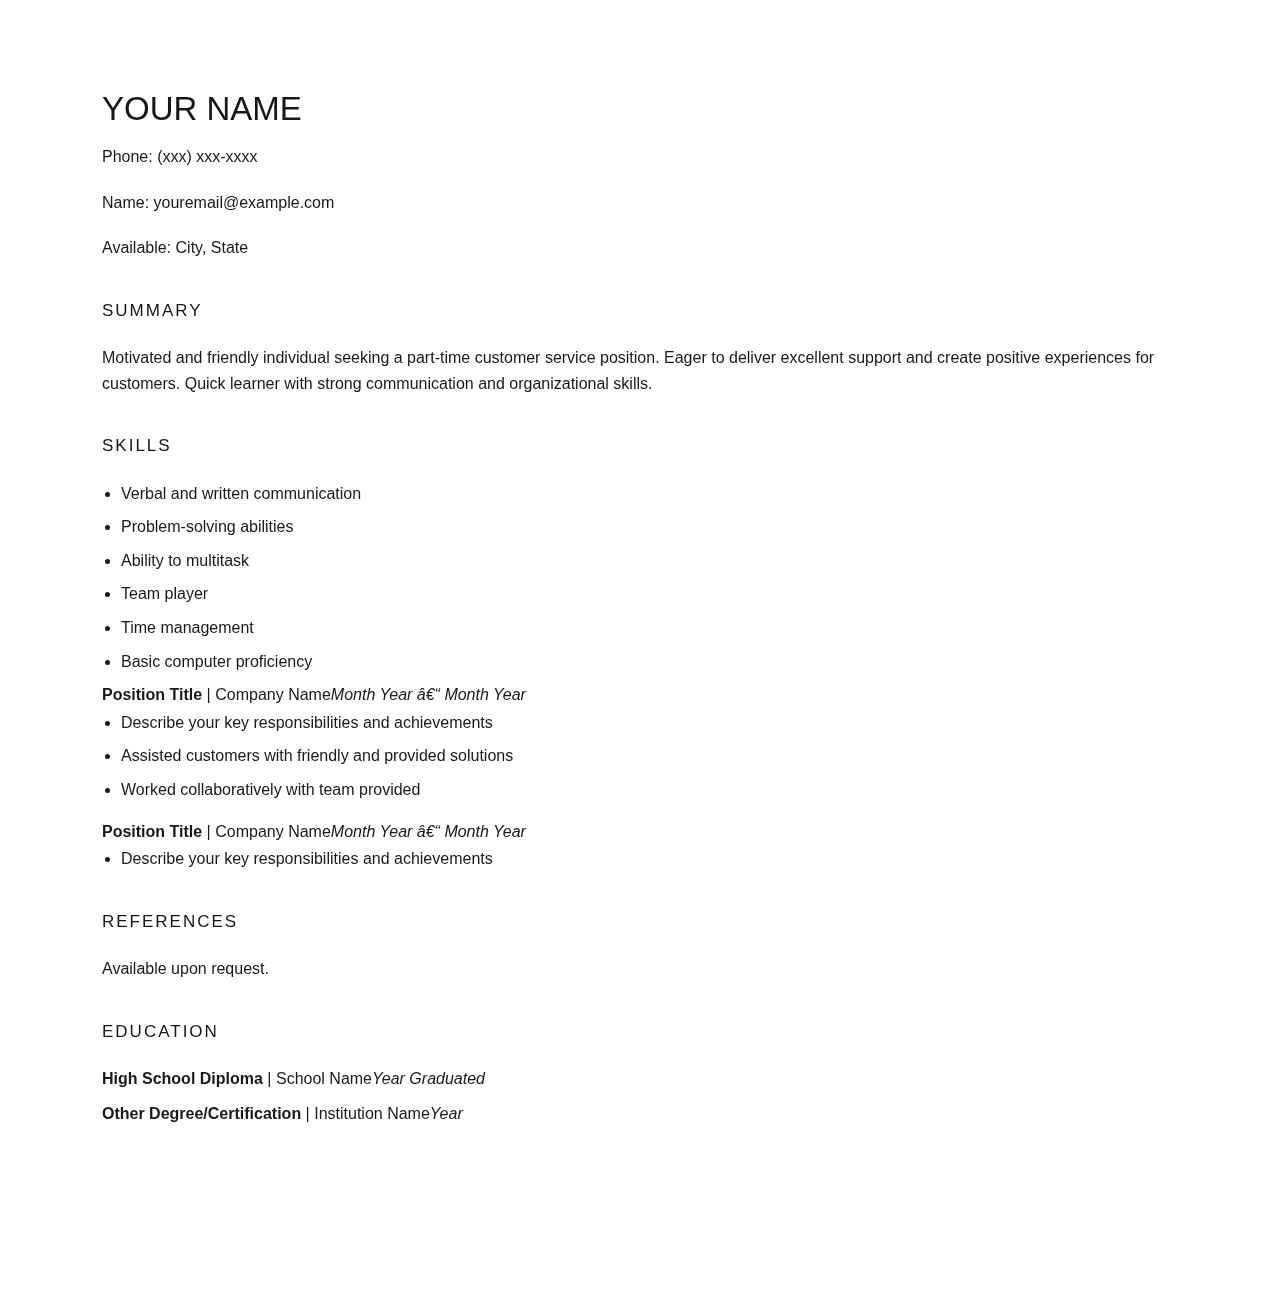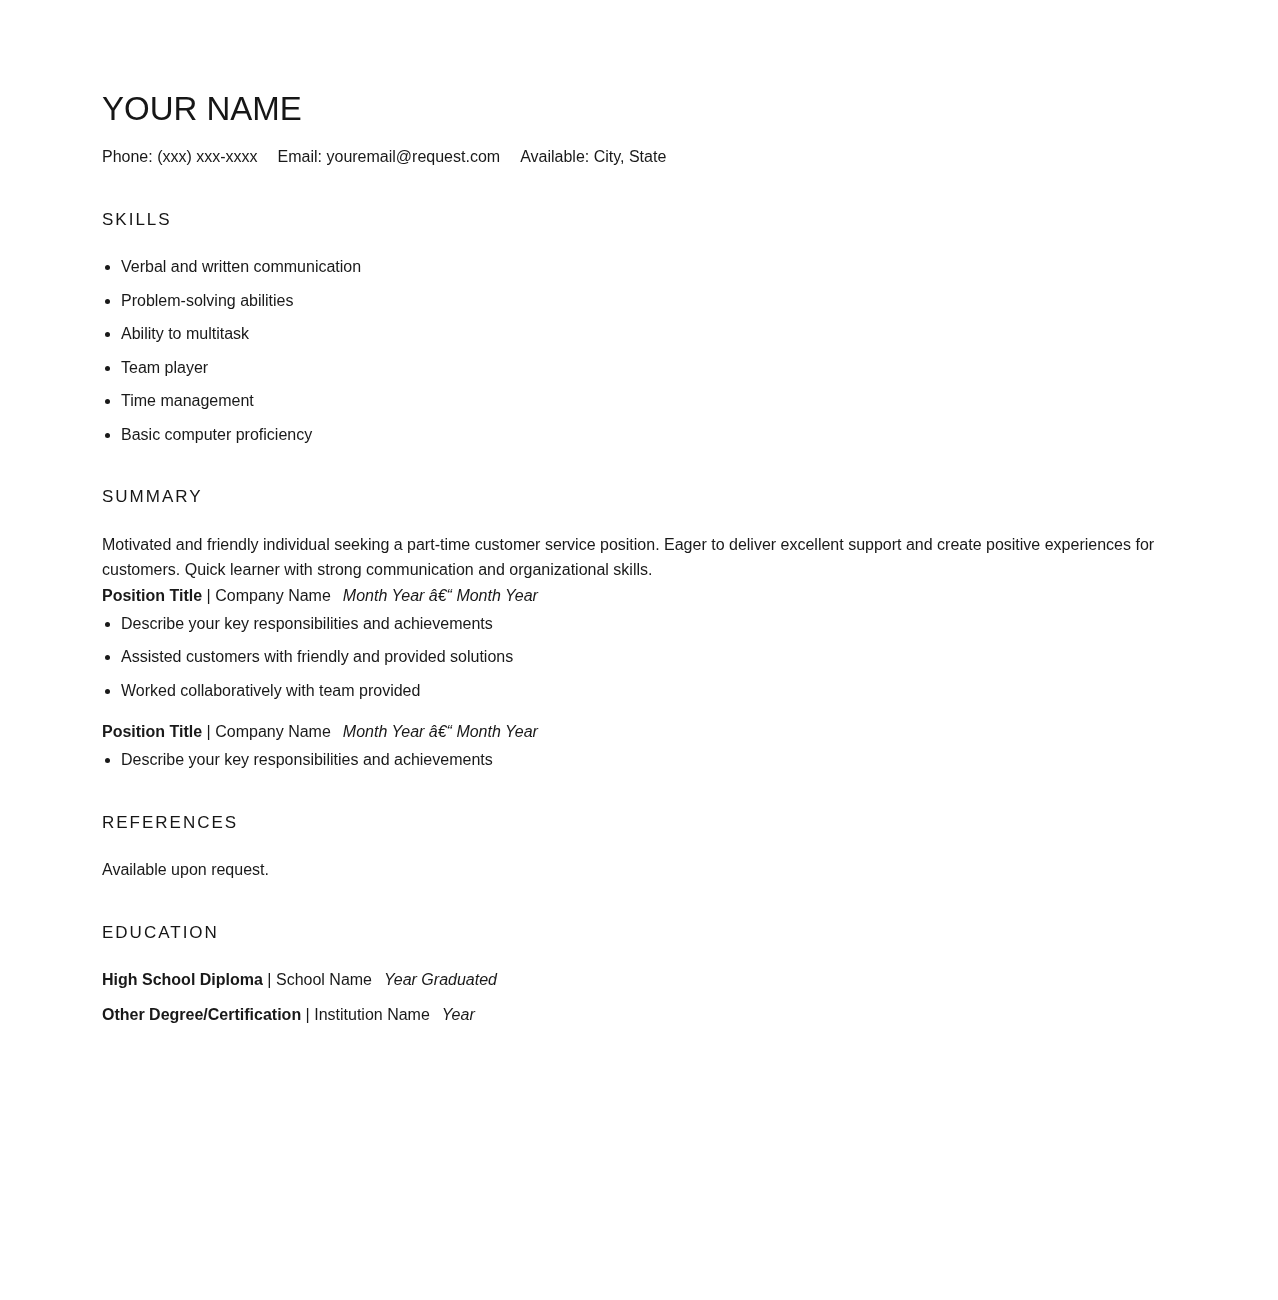--- a/index.html
+++ b/index.html
@@ -23,73 +23,73 @@
     font-size: 33px;
     font-weight: 400;
     line-height: 1.15;
     margin: 0 0 16px 0;
     color: #161616;
   }
   .contact {
     display: flex;
     gap: 20px;
     margin: 0;
+    flex-direction: column;
   }
   h2.section-heading {
     font-size: 17px;
     font-weight: 400;
     letter-spacing: 2px;
     line-height: 1.2;
     margin: 40px 0 24px 0;
     color: #161616;
   }
   p { margin: 0; }
   ul {
     margin: 2px 0 0 0;
     padding-left: 19px;
   }
   li { margin-bottom: 8px; }
   .job-line { margin: 0; }
   .job + .job { margin-top: 16px; }
   .dates {
     font-style: italic;
-    margin-left: 12px;
   }
   .edu-line { margin: 0 0 9px 0; }
   strong { font-weight: 700; }
 </style>
 </head>
 <body>
 
 <main class="page">
 
   <header>
     <h1 class="name">YOUR NAME</h1>
     <p class="contact">
       <span>Phone: (xxx) xxx-xxxx</span>
-      <span>Email: youremail@request.com</span>
+      <span>Name: youremail@example.com</span>
       <span>Available: City, State</span>
     </p>
   </header>
+
+  <section>
+    <h2 class="section-heading">SUMMARY</h2>
+    <p>Motivated and friendly individual seeking a part-time customer service position. Eager to deliver excellent support and create positive experiences for customers. Quick learner with strong communication and organizational skills.</p>
+  </section>
 
   <section>
     <h2 class="section-heading">SKILLS</h2>
     <ul>
       <li>Verbal and written communication</li>
       <li>Problem-solving abilities</li>
       <li>Ability to multitask</li>
       <li>Team player</li>
       <li>Time management</li>
       <li>Basic computer proficiency</li>
     </ul>
-  </section>
-
-  <section>
-    <h2 class="section-heading">SUMMARY</h2>
-    <p>Motivated and friendly individual seeking a part-time customer service position. Eager to deliver excellent support and create positive experiences for customers. Quick learner with strong communication and organizational skills.</p>
   </section>
 
   <section>
 
     <div class="job">
       <p class="job-line"><strong>Position Title</strong> <span>|</span> <span>Company Name</span><em class="dates">Month Year â€“ Month Year</em></p>
       <ul>
         <li>Describe your key responsibilities and achievements</li>
         <li>Assisted customers with friendly and provided solutions</li>
         <li>Worked collaboratively with team provided</li>

